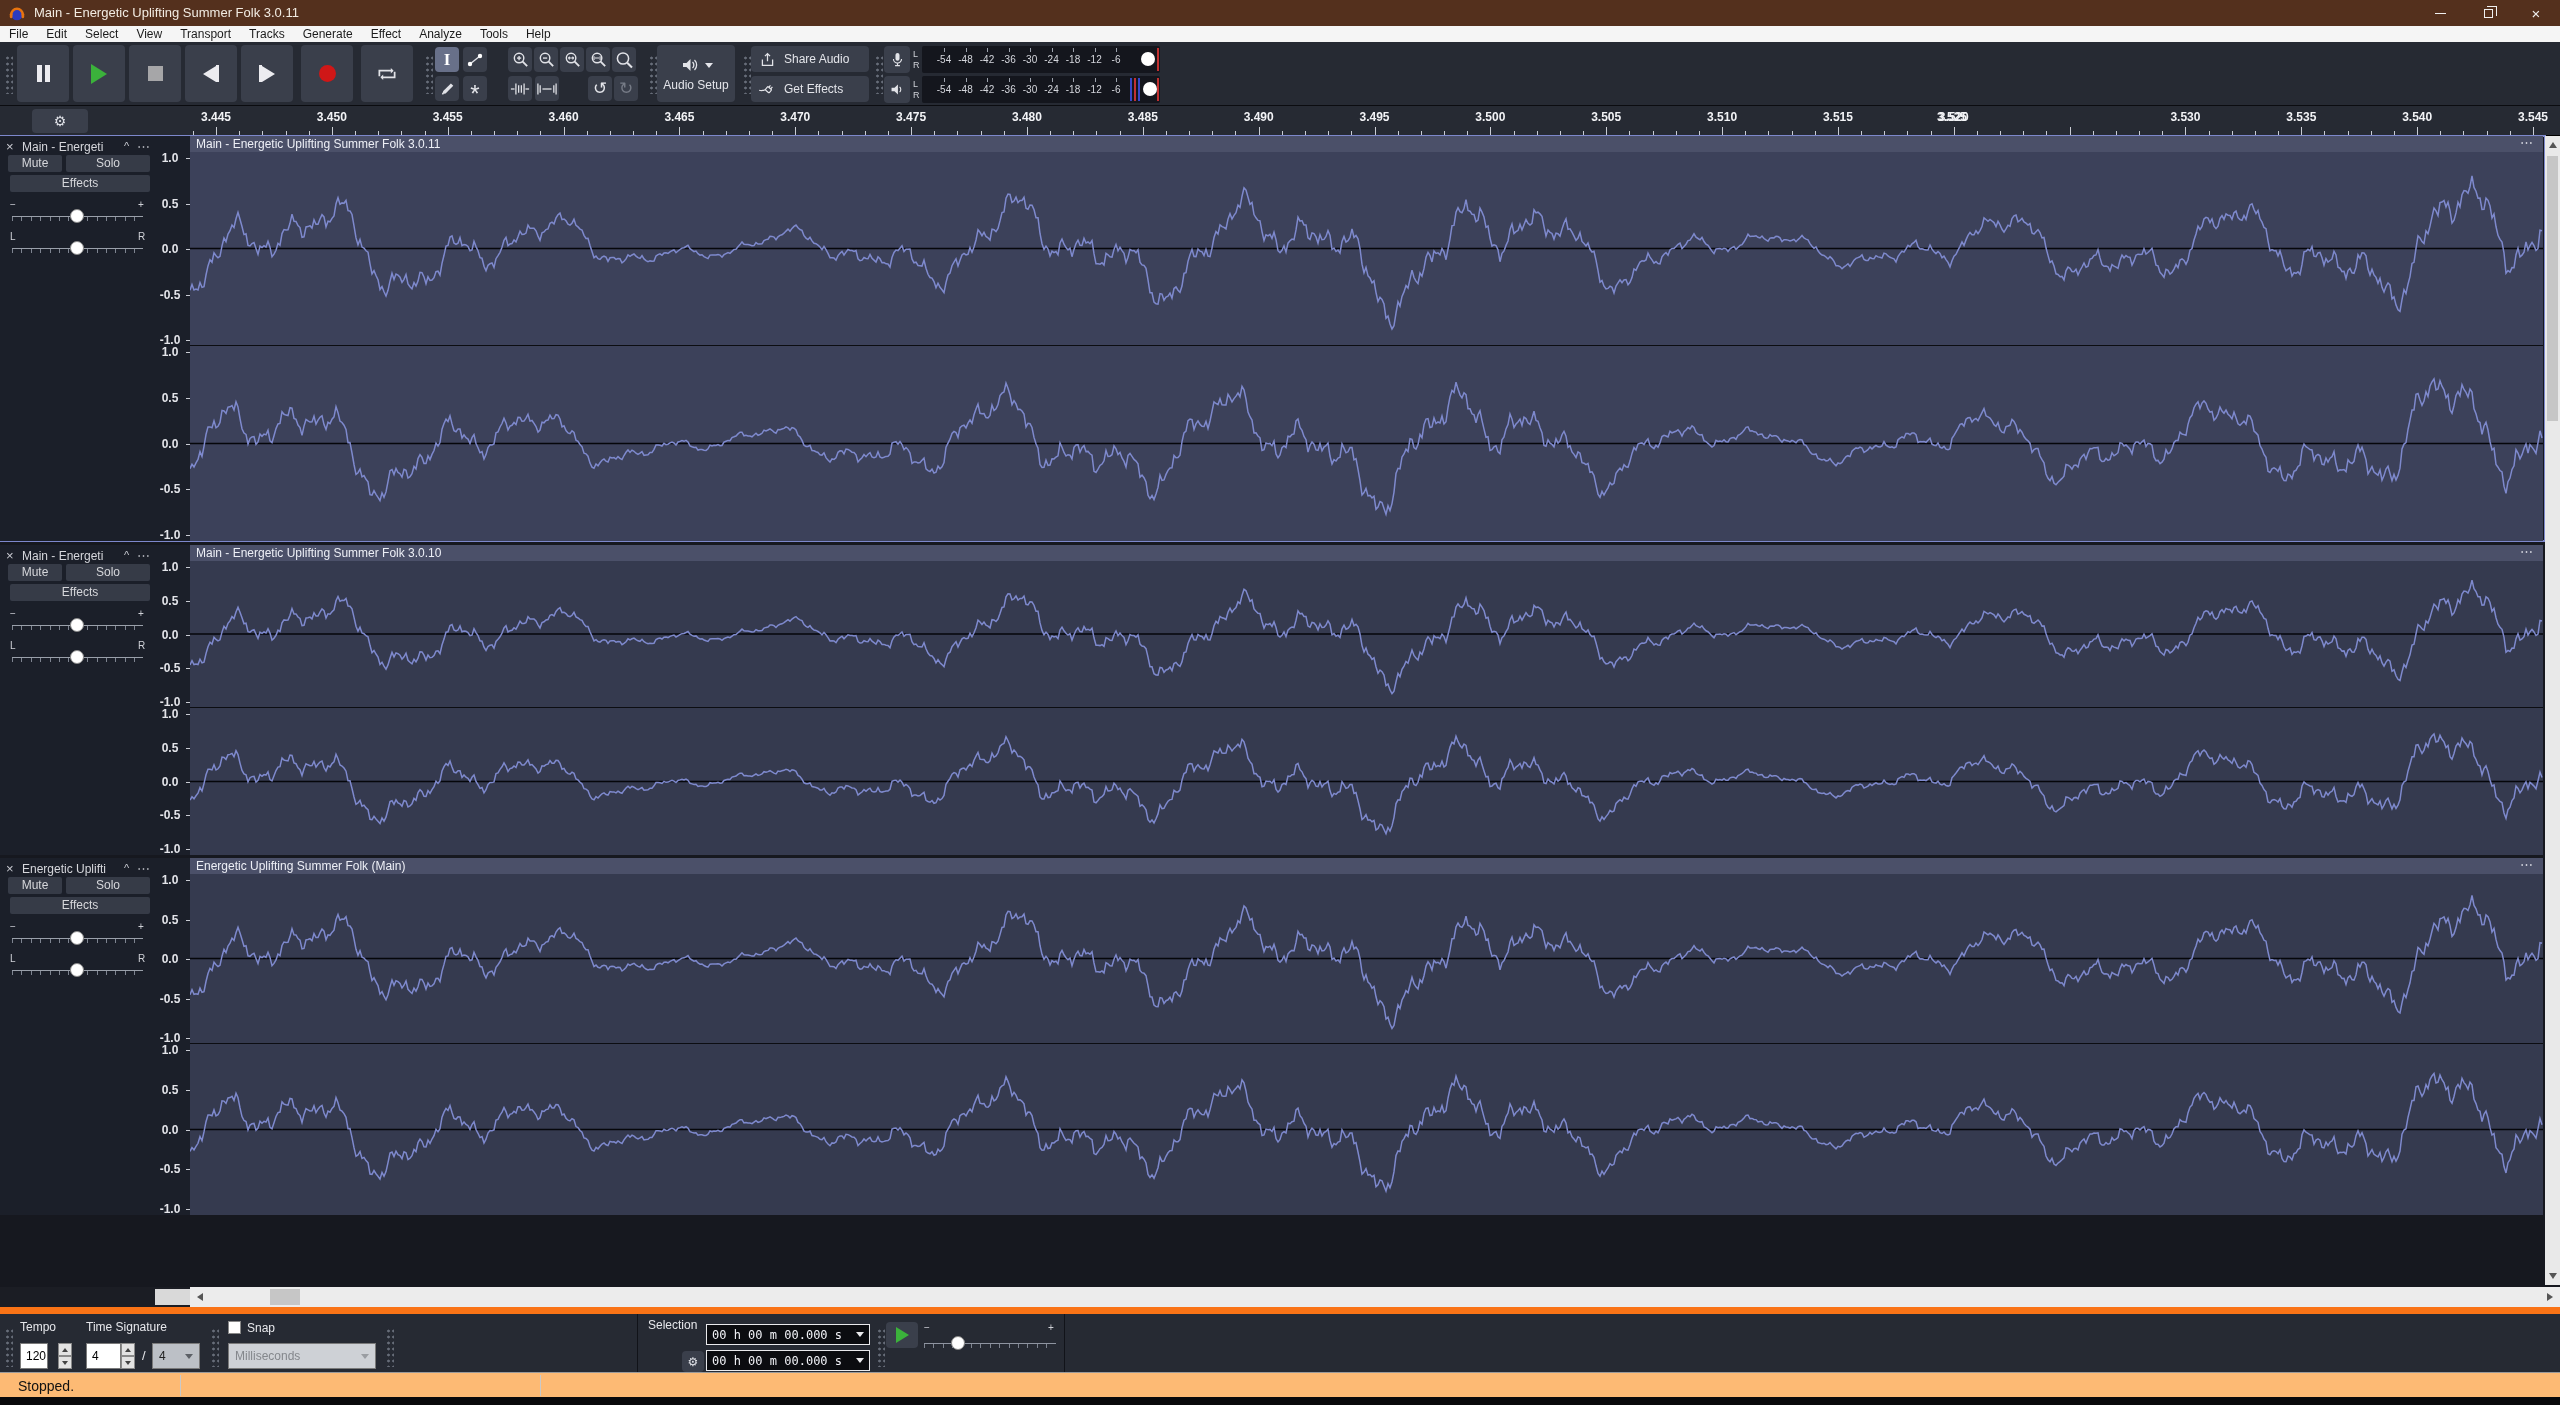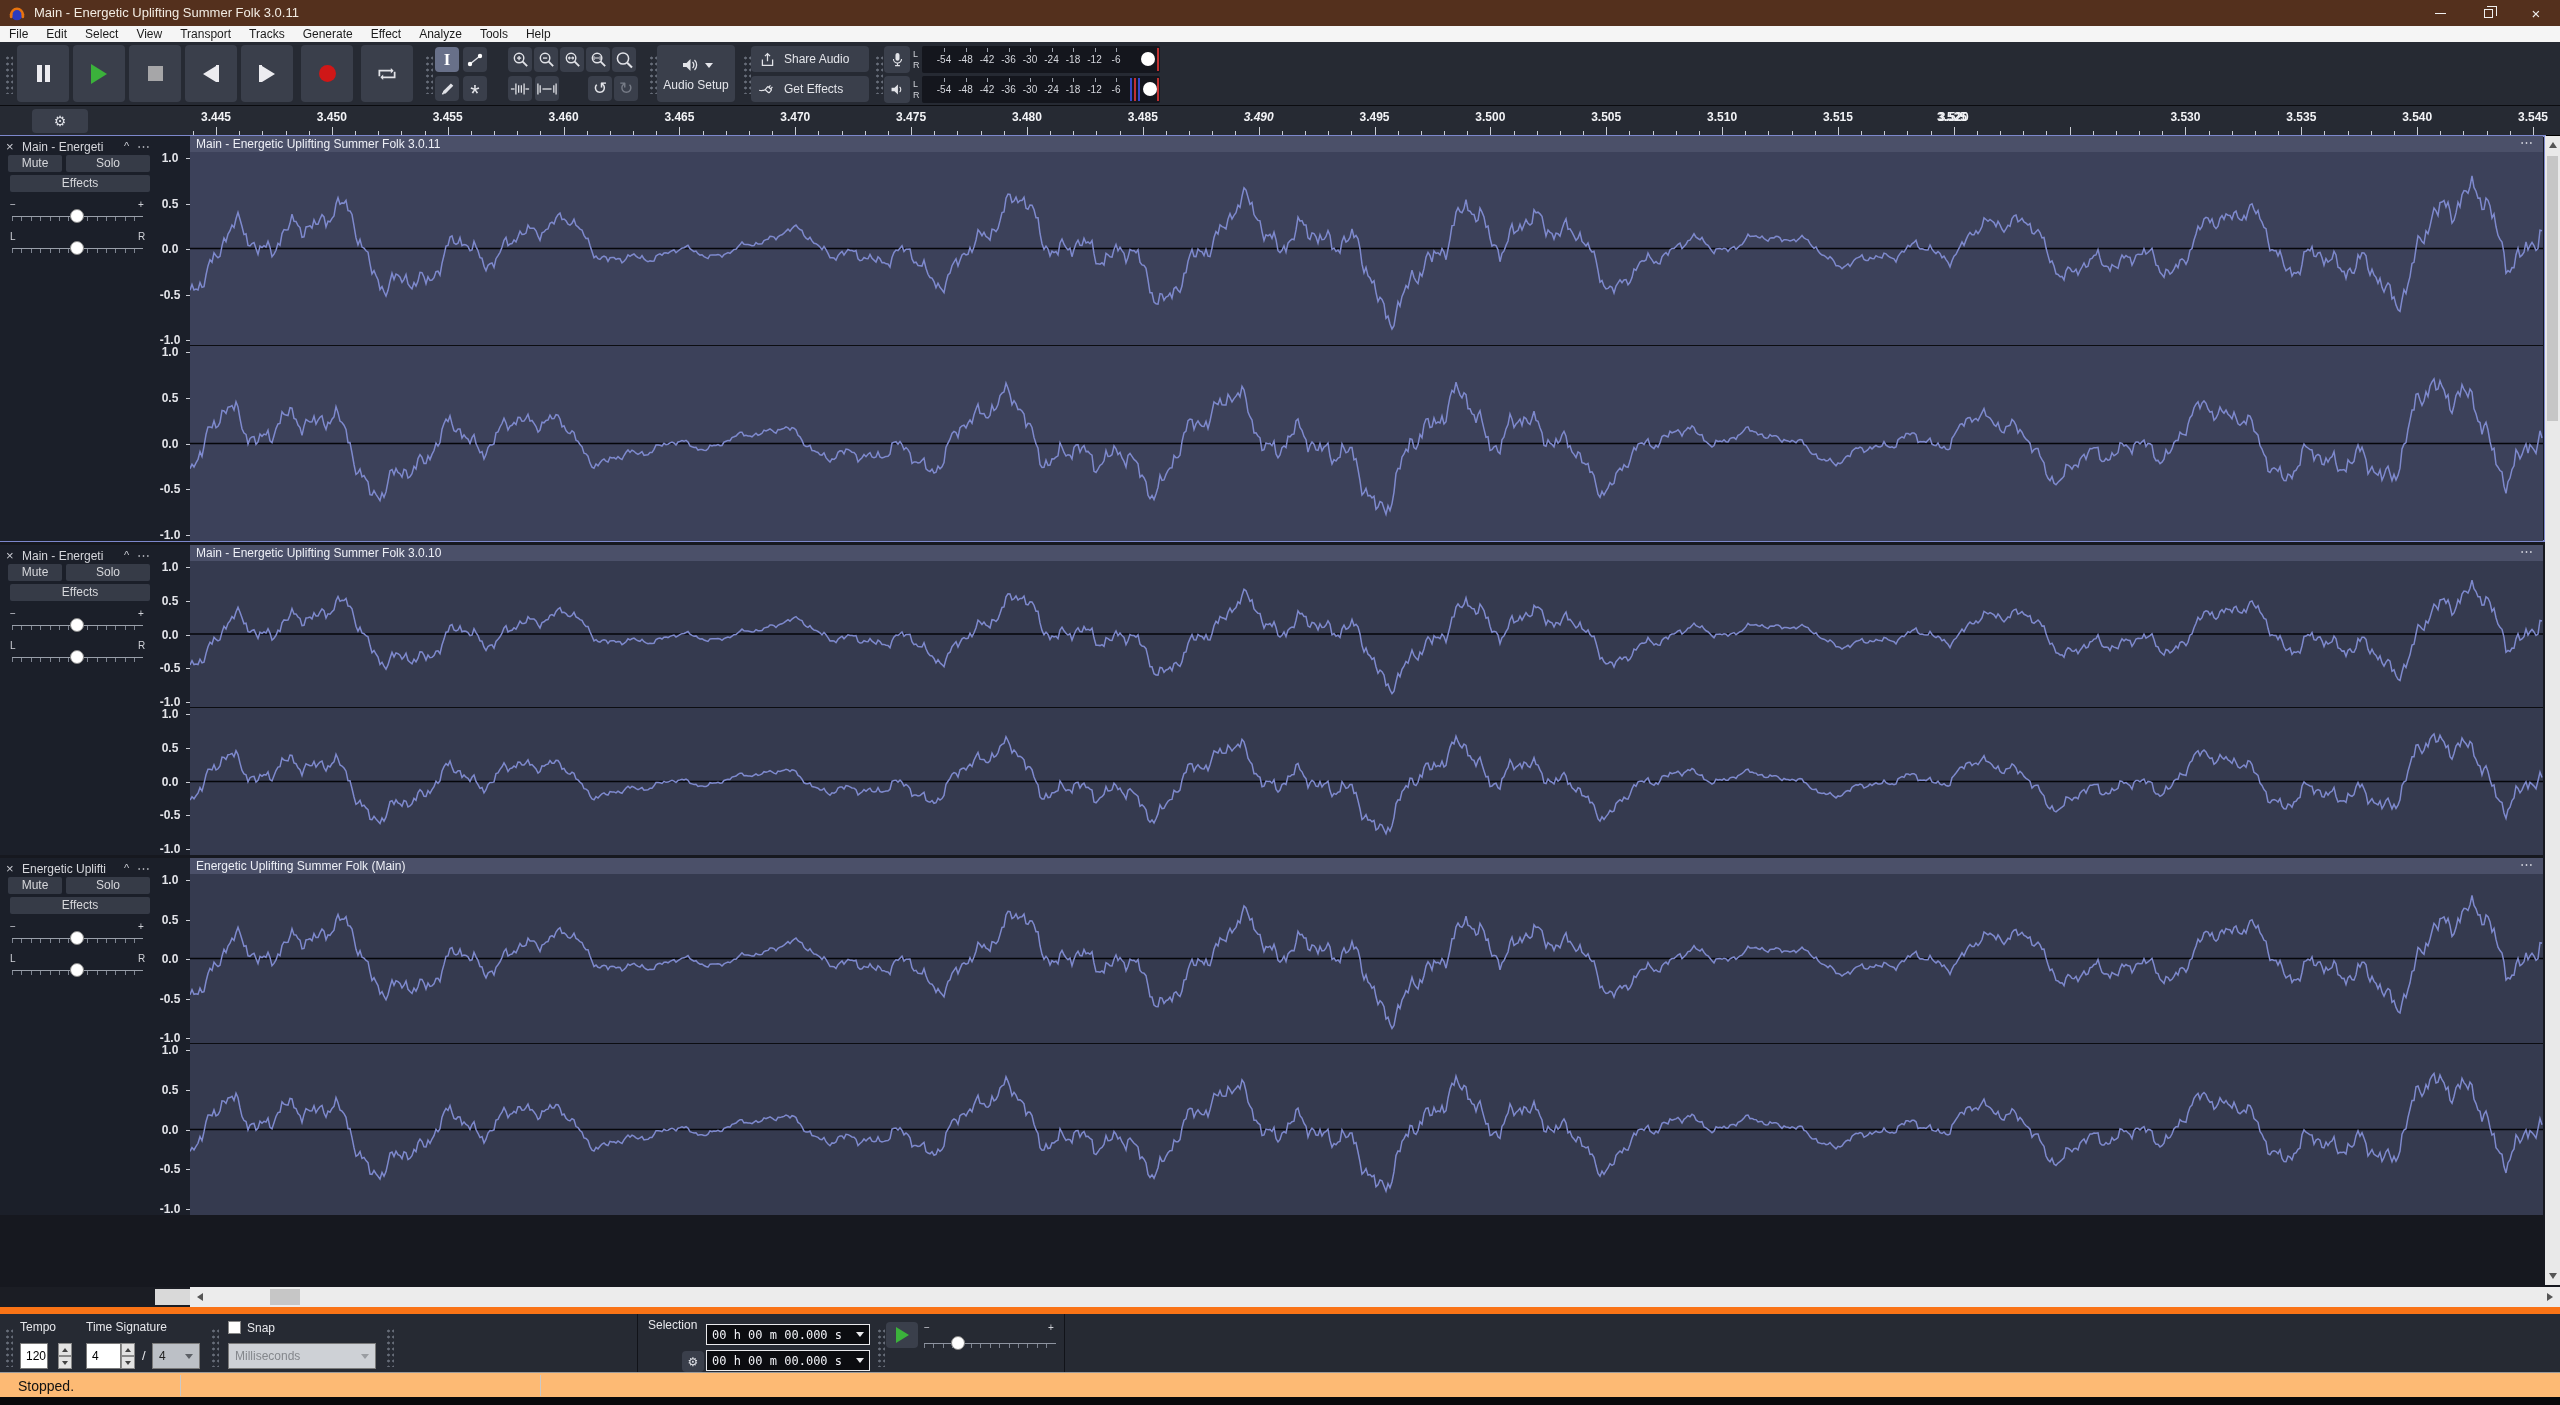--- a/index.html
+++ b/index.html
@@ -356,21 +356,21 @@
     <div id="ruler-scale">
         <span class="tl-label" style="left: 216px;">3.445</span>
         <span class="tl-label" style="left: 331.85px;">3.450</span>
         <span class="tl-label" style="left: 447.7px;">3.455</span>
         <span class="tl-label" style="left: 563.55px;">3.460</span>
         <span class="tl-label" style="left: 679.4px;">3.465</span>
         <span class="tl-label" style="left: 795.25px;">3.470</span>
         <span class="tl-label" style="left: 911.1px;">3.475</span>
         <span class="tl-label" style="left: 1026.95px;">3.480</span>
         <span class="tl-label" style="left: 1142.8px;">3.485</span>
-        <span class="tl-label" style="left: 1258.65px; font-style: italic;">3.490</span>
+        <span class="tl-label" style="left: 1258.65px;">3.490</span>
         <span class="tl-label" style="left: 1374.5px;">3.495</span>
         <span class="tl-label" style="left: 1490.35px;">3.500</span>
         <span class="tl-label" style="left: 1606.2px;">3.505</span>
         <span class="tl-label" style="left: 1722.05px;">3.510</span>
         <span class="tl-label" style="left: 1837.9px;">3.515</span>
         <span class="tl-label" style="left: 1953.75px;">3.520</span>
         <span class="tl-label" style="left: 1952px;">3.525</span>
         <span class="tl-label" style="left: 2185.45px;">3.530</span>
         <span class="tl-label" style="left: 2301.3px;">3.535</span>
         <span class="tl-label" style="left: 2417.15px;">3.540</span>

